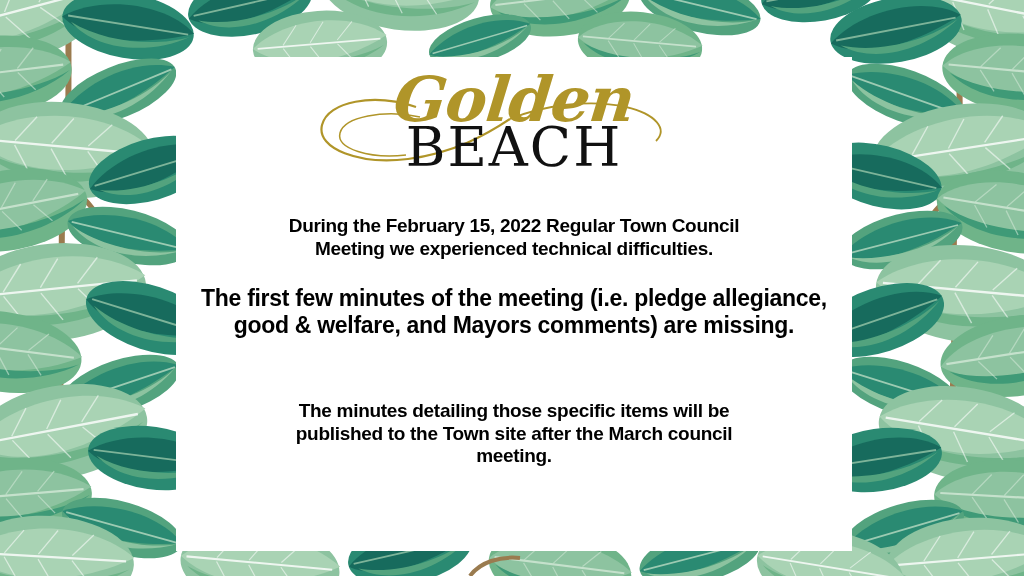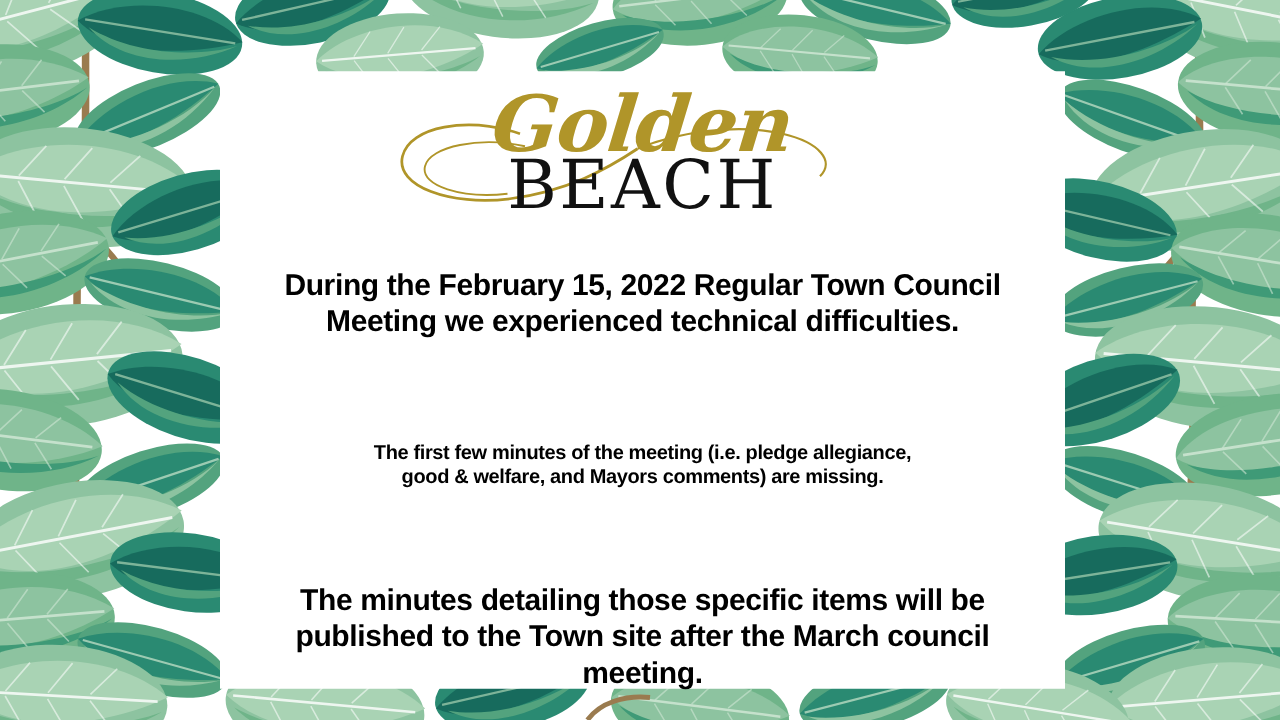--- a/index.html
+++ b/index.html
@@ -76,30 +76,30 @@
 
   
   #body-copy {
     width:640px;
     text-align:center;
     color:#000000;
     font-family:"Liberation Sans", sans-serif;
     font-weight:bold;
   }
   .para {
-    font-size:24px;
+    font-size:19px;
     line-height:1.20;
     letter-spacing:-0.3px;
     color:#000000;
     text-align:center;
     white-space:pre-line;
   }
   #para-1 { margin-top:34px; width:640px; }
-  #para-2 { margin-top:80px; width:652px; margin-left:-6px; font-size:16px; }
-  #para-3 { margin-top:76px; width:640px; }
+  #para-2 { margin-top:24px; width:652px; margin-left:-6px; font-size:23px; }
+  #para-3 { margin-top:60px; width:640px; }
 </style>
 </head>
 <body>
 
 <div id="slide">
 
   <div id="leaf-bg">
     <svg viewBox="0 0 1024 576" xmlns="http://www.w3.org/2000/svg" preserveAspectRatio="none">
       <defs>
         <g id="leafA">

